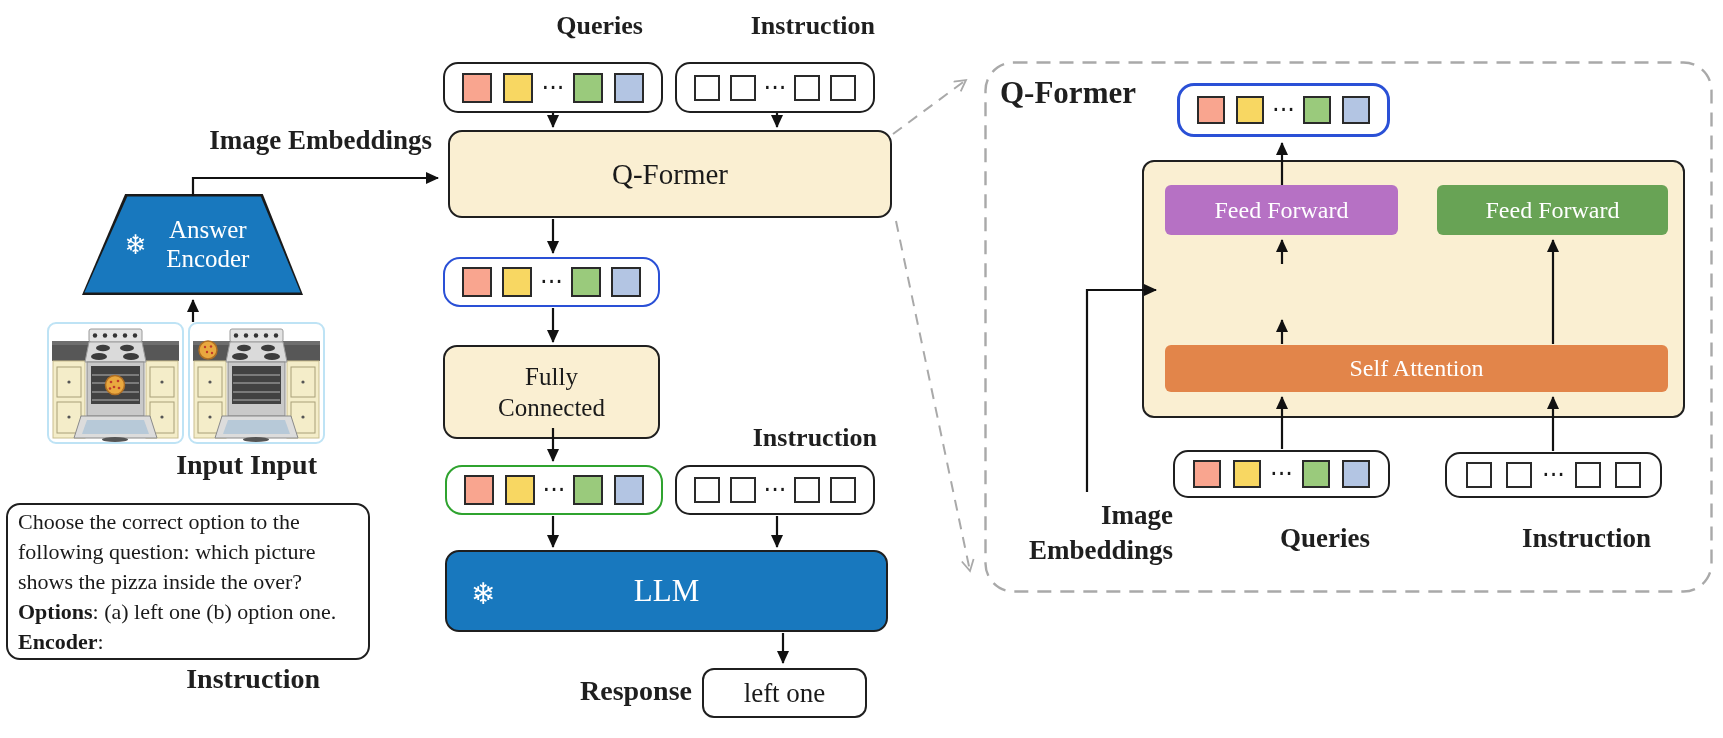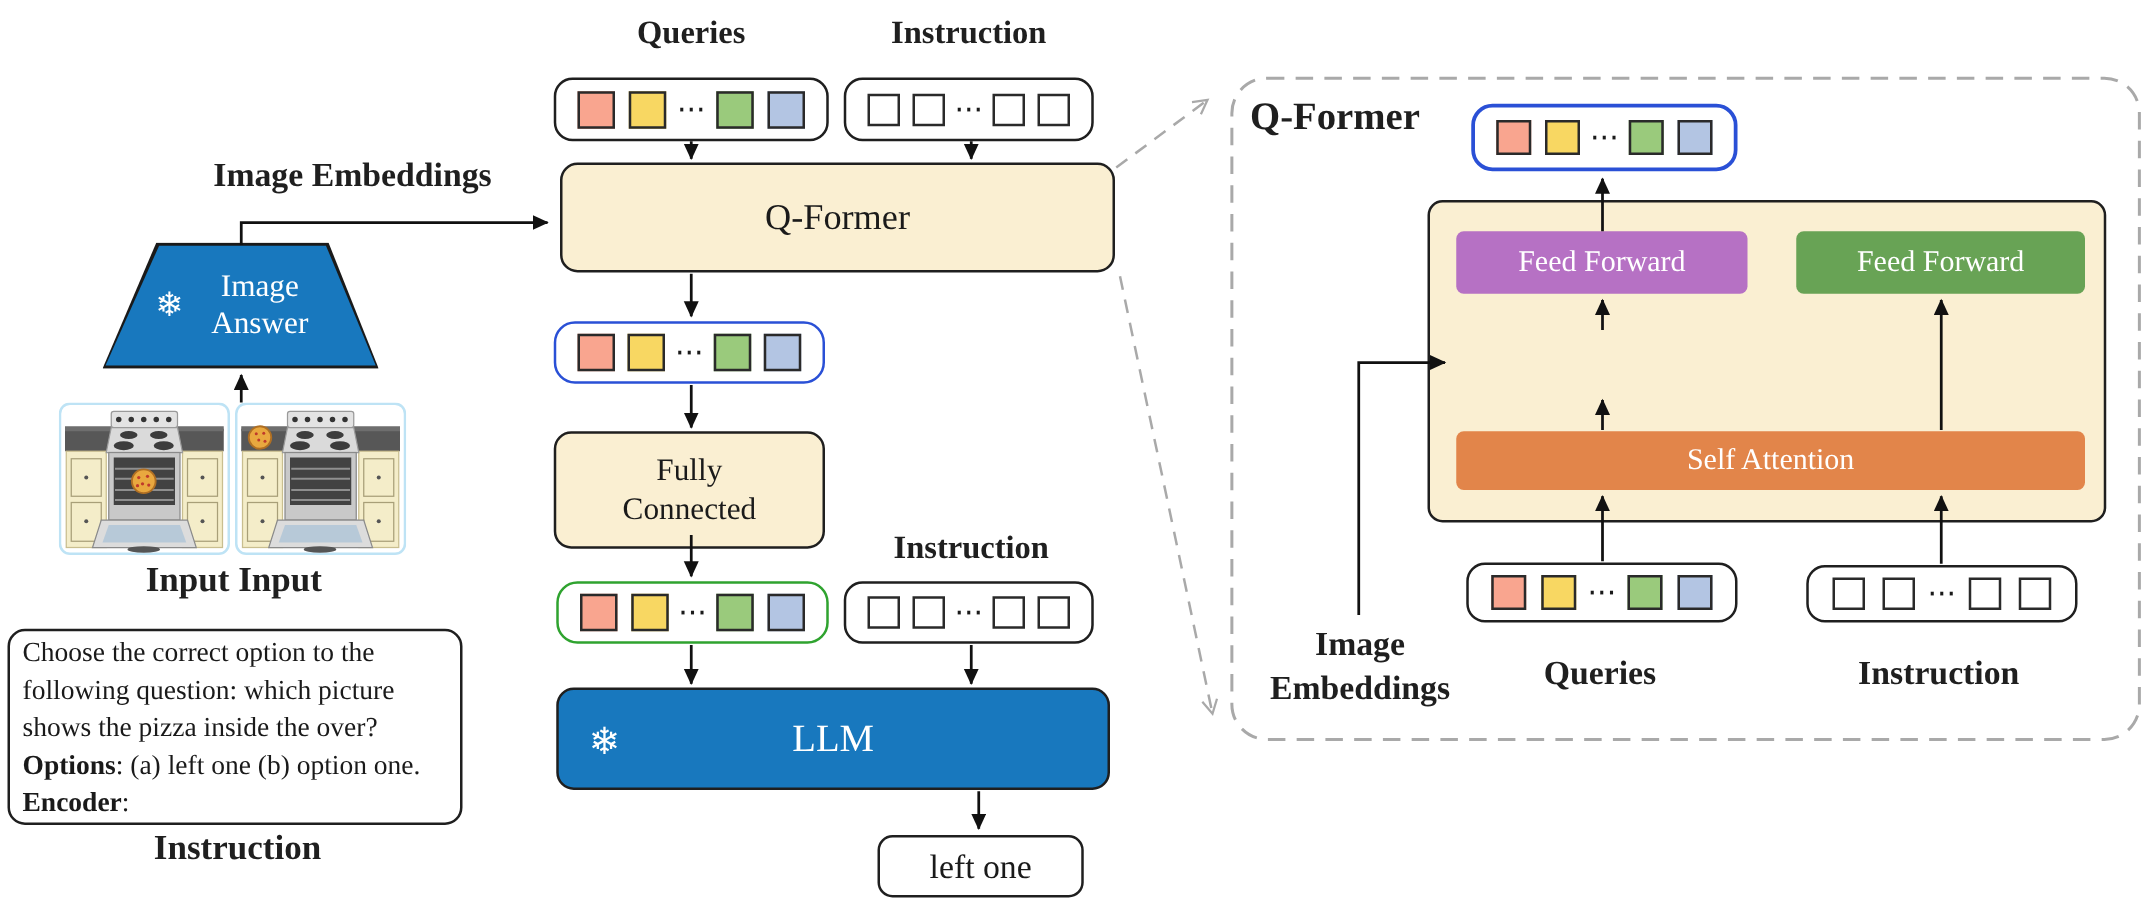--- a/index.html
+++ b/index.html
@@ -1,19 +1,19 @@
 <!DOCTYPE html>
 <html><head>
 <meta charset="utf-8">
 <style>
   html,body{margin:0;padding:0;background:#fff;}
   #canvas{position:relative;width:1723px;height:738px;background:#ffffff;
           font-family:"Liberation Serif",serif;color:#1a1a1a;overflow:hidden;}
   .abs{position:absolute;}
-  .label{position:absolute;font-weight:bold;color:#1f1f1f;text-align:center;line-height:1.08;}
+  .label{position:absolute;font-weight:bold;color:#1f1f1f;text-align:right;line-height:1.08;}
   .box{position:absolute;border:2px solid #1f1f1f;display:flex;align-items:center;justify-content:center;
        color:#1a1a1a;text-align:center;box-sizing:border-box;}
   .token-row{position:absolute;background:#fff;border:2px solid #1f1f1f;border-radius:15px;
        display:flex;align-items:center;justify-content:space-evenly;box-sizing:border-box;padding:0 6px;}
   .tok{display:block;width:30px;height:30px;border:2px solid #2a2a2a;box-sizing:border-box;background:#fff;}
   .tok-sm{width:26px;height:26px;}
   .tok-28{width:28px;height:28px;}
   .dots{font-size:24px;line-height:1;color:#1a1a1a;margin:0 -3px;font-family:"DejaVu Sans",sans-serif;letter-spacing:0;}
   .attn{position:absolute;border-radius:6px;display:flex;align-items:center;justify-content:center;
         color:#fff;font-size:24px;box-sizing:border-box;}
@@ -53,21 +53,21 @@
 
   <div class="box" style="left: 448px; top: 130px; width: 444px; height: 88px; border-radius: 14px; font-size: 29px; background: rgb(250, 239, 210);">
     <span>Q-Former</span>
   </div>
 
   <div class="label" style="left:132px;top:126px;width:300px;font-size:27px;">Image Embeddings</div>
 
   <div class="trap-outer">
     <div class="trap-inner" style="background: rgb(24, 120, 190);">
       <span class="snow" style="font-size:27px;">❄</span>
-      <span style="color:#fff;font-size:25px;width:106px;text-align:center;line-height:1.15;">Image Answer</span>
+      <span style="color:#fff;font-size:25px;width:106px;text-align:center;line-height:1.15;">Answer Encoder</span>
     </div>
   </div>
 
   <div class="abs" style="left:47px;top:322px;width:137px;height:122px;">
     <svg width="137" height="122" viewBox="0 0 137 122">
       <rect x="1" y="1" width="135" height="120" rx="8" fill="#ffffff" stroke="#BEE3F5" stroke-width="2"></rect>
       <rect x="5" y="21" width="127" height="18" fill="#575757"></rect>
       <rect x="5" y="19" width="127" height="4" fill="#6e6e6e"></rect>
       <rect x="6" y="39" width="32" height="77" fill="#F4EDC9" stroke="#C9BE8F"></rect>
       <rect x="10" y="45" width="24" height="30" fill="none" stroke="#A89F78"></rect>
@@ -189,20 +189,21 @@
     <span class="dots">···</span>
     <span class="tok tok-sm" style="background: rgb(255, 255, 255);"></span>
     <span class="tok tok-sm" style="background: rgb(255, 255, 255);"></span>
   </div>
 
   <div class="box" style="left: 445px; top: 550px; width: 443px; height: 82px; border-radius: 14px; background: rgb(24, 120, 190);">
     <span class="snow" style="position:absolute;left:24px;top:24px;font-size:30px;">❄</span>
     <span style="color:#fff;font-size:31px;">LLM</span>
   </div>
 
+  <div class="label" style="left:502px;top:676px;width:190px;font-size:28px;">Response</div>
   <div class="box" style="left:702px;top:668px;width:165px;height:50px;border-radius:12px;background:#fff;font-size:27px;">
     <span>left one</span>
   </div>
 
   <div class="label" style="left:1000px;top:76px;width:160px;font-size:31px;text-align:left;">Q-Former</div>
 
   <div class="token-row" style="left: 1177px; top: 83px; width: 213px; height: 54px; border-width: 3px; border-radius: 17px; border-color: rgb(42, 80, 214);">
     <span class="tok tok-28" style="background: rgb(249, 165, 143);"></span>
     <span class="tok tok-28" style="background: rgb(248, 215, 98);"></span>
     <span class="dots">···</span>

